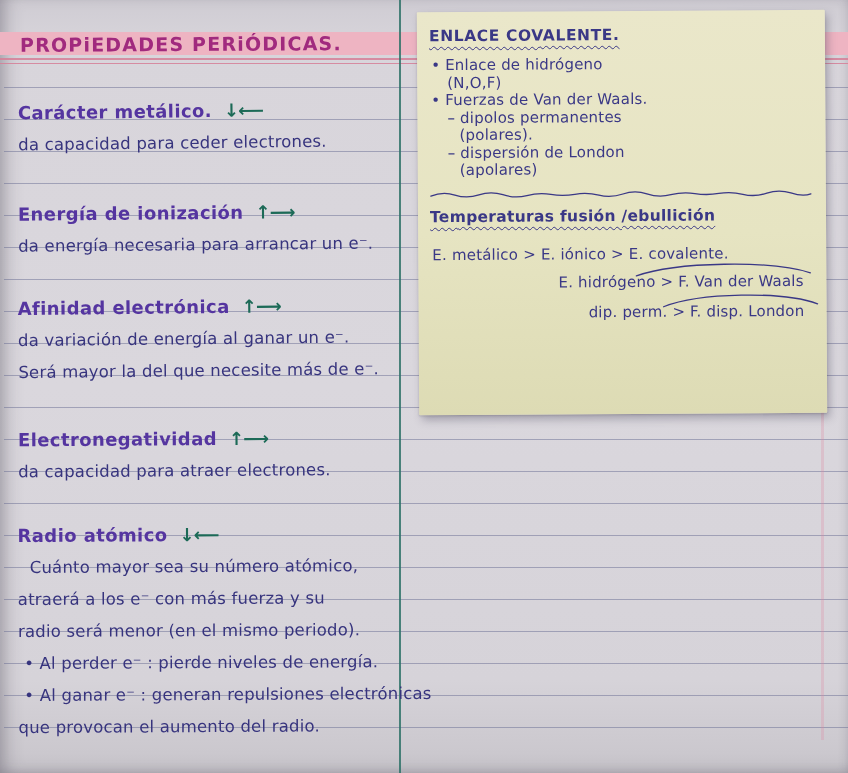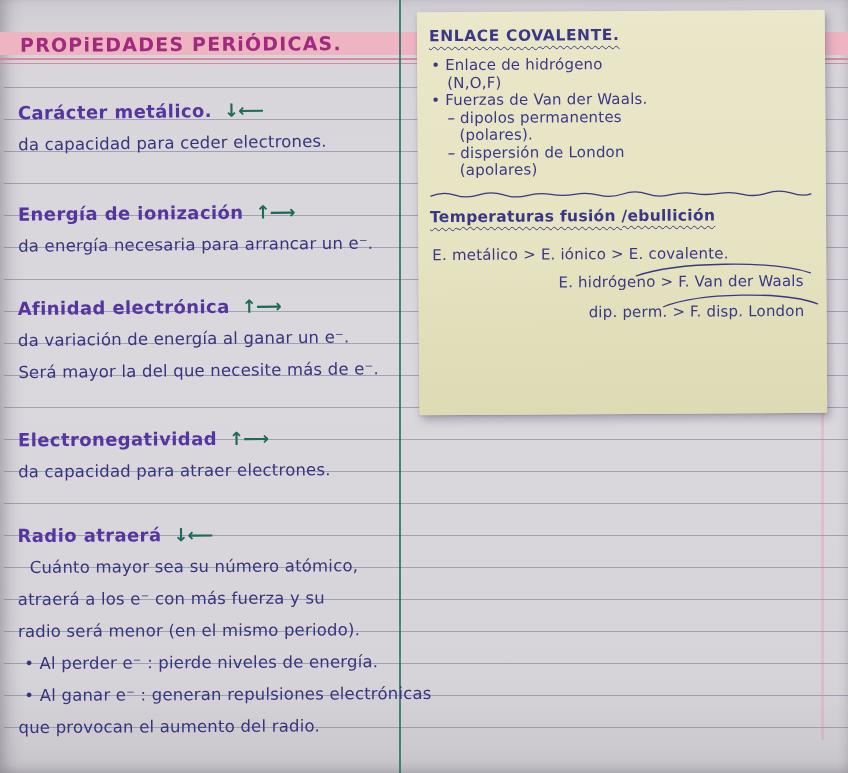--- a/index.html
+++ b/index.html
@@ -102,21 +102,21 @@
   <div class="section" style="top:422px">
     <div class="heading-row">
       <span class="heading">Electronegatividad</span>
       <span class="arrow">↑⟶</span>
     </div>
     <div class="bodyline">da capacidad para atraer electrones.</div>
   </div>
 
   <div class="section" style="top:518px">
     <div class="heading-row">
-      <span class="heading">Radio atraerá</span>
+      <span class="heading">Radio atómico</span>
       <span class="arrow">↓⟵</span>
     </div>
     <div class="bodyline" style="padding-left:12px">Cuánto mayor sea su número atómico,</div>
     <div class="bodyline">atraerá a los e⁻ con más fuerza y su</div>
     <div class="bodyline">radio será menor (en el mismo periodo).</div>
     <div class="bodyline" style="padding-left:6px">• Al perder e⁻ : pierde niveles de energía.</div>
     <div class="bodyline" style="padding-left:6px">• Al ganar e⁻ : generan repulsiones electrónicas</div>
     <div class="bodyline">que provocan el aumento del radio.</div>
   </div>
 

